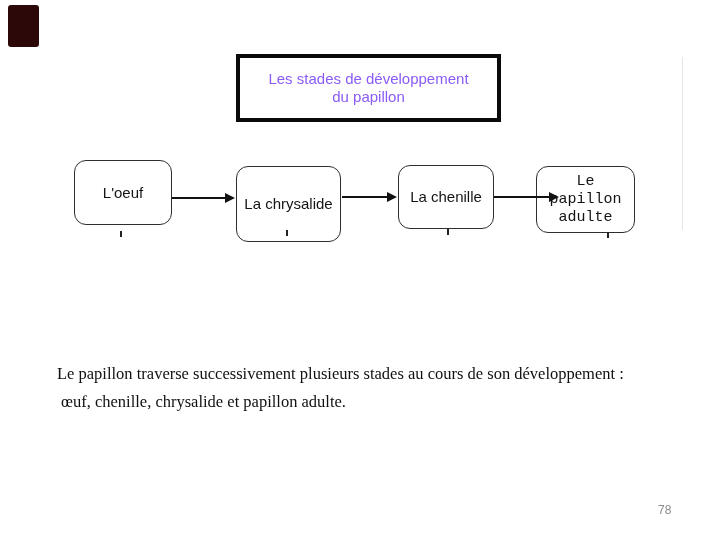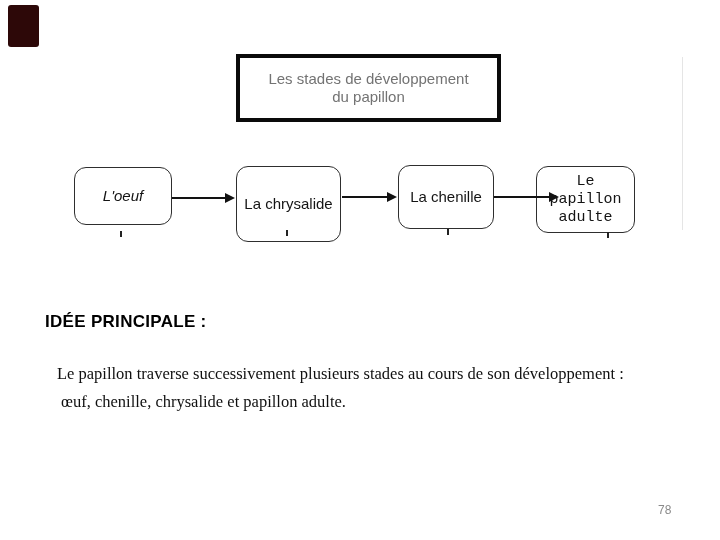--- a/index.html
+++ b/index.html
@@ -13,32 +13,32 @@
   .corner-square {
     position:absolute; left:8px; top:5px; width:31px; height:42px;
     border-radius:3px; background:#2d0808;
   }
 
   
   .title-box {
     position:absolute; left:236px; top:54px; width:265px; height:68px;
     box-sizing:border-box; border:4px solid #0a0a0a; background:#fff;
     display:flex; flex-direction:column; align-items:center; justify-content:center;
-    text-align:center; font-size:15px; line-height:18px; color:#737373;
+    text-align:center; font-size:15px; line-height:18px; color:#8b5cf6;
   }
   .title-box span { display:block; }
 
   
   .stage {
     position:absolute; box-sizing:border-box;
     border:1.6px solid #2e2e2e; border-radius:12px; background:#fff;
     display:flex; align-items:center; justify-content:center; text-align:center;
     font-size:15px; line-height:18px; color:#141414; padding:2px 6px;
   }
-  .stage.s0 { left:74px;  top:167px; width:98px;  height:58px;font-style:italic; }
+  .stage.s0 { left:74px;  top:160px; width:98px;  height:65px; }
   .stage.s1 { left:236px; top:166px; width:105px; height:76px; }
   .stage.s2 { left:398px; top:165px; width:96px;  height:64px; }
   .stage.s3 { left:536px; top:166px; width:99px;  height:67px;font-family:Liberation Mono, monospace; }
 
   
   .stub { position:absolute; width:2px; height:6px; background:#222; }
   .stub.t0 { left:120px; top:231px; }
   .stub.t1 { left:286px; top:230px; }
   .stub.t2 { left:447px; top:229px; }
   .stub.t3 { left:607px; top:232px; }
@@ -120,21 +120,20 @@
   <div class="arrow a2">
     <div class="shaft"></div>
     <div class="head"></div>
   </div>
 
   <div class="stub t0"></div>
   <div class="stub t1"></div>
   <div class="stub t2"></div>
   <div class="stub t3"></div>
 
-  <div class="main-heading">IDÉE PRINCIPALE :</div>
 
   <div class="paragraph">
     <div class="line l0">Le papillon traverse successivement plusieurs stades au cours de son développement :</div>
     <div class="line l1">œuf, chenille, chrysalide et papillon adulte.</div>
   </div>
 
   <div class="page-number">78</div>
 
 </div>
 

